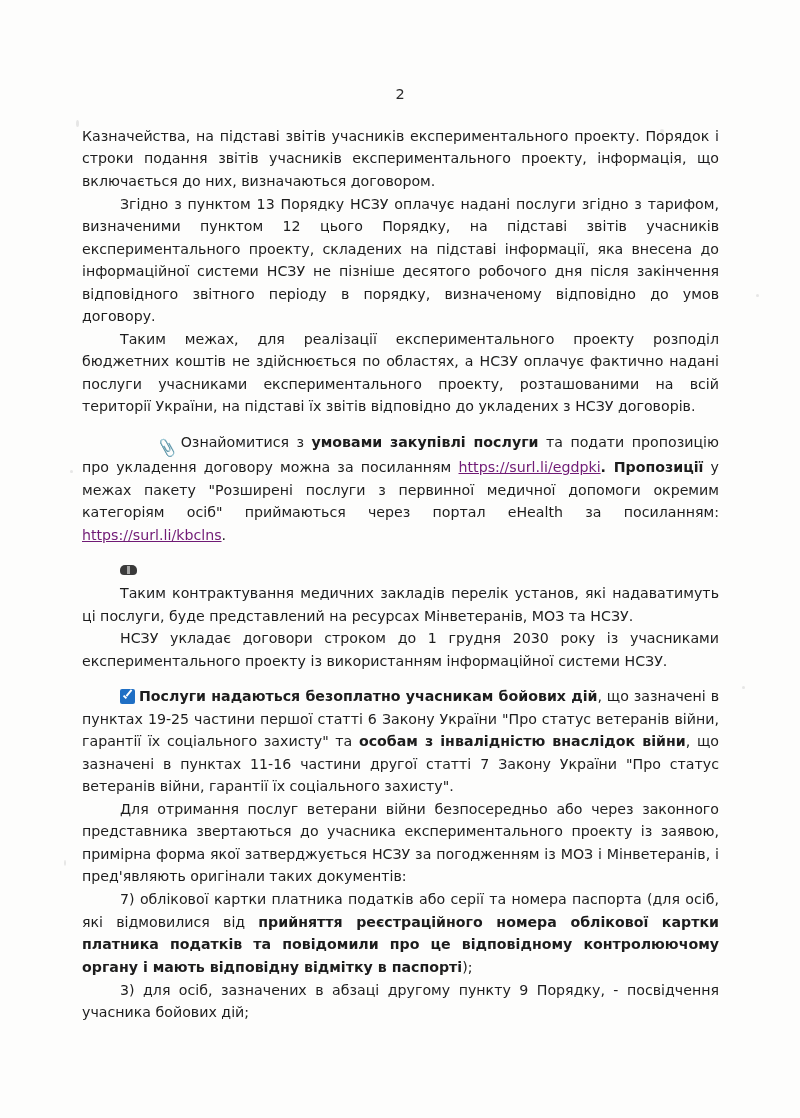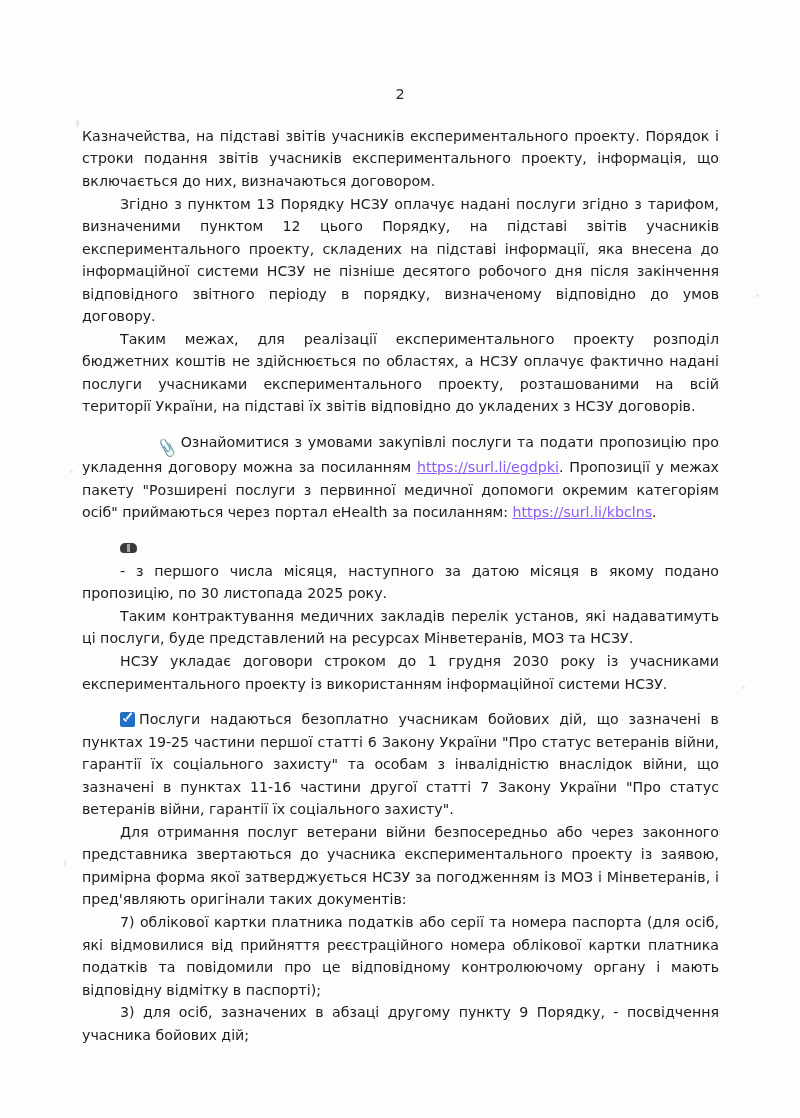--- a/index.html
+++ b/index.html
@@ -43,24 +43,24 @@
     margin: 0 0 0.5px 0;
     text-align: justify;
     text-justify: inter-word;
   }
   p.indent {
     text-indent: 38px;
   }
   p.gap-before {
     margin-top: 13px;
   }
-  .b { font-weight: normal; margin-top: 18px; }
+  .b { font-weight: bold; margin-top: 18px; }
   .u-link {
     text-decoration: underline;
-    color: #8b5cf6;
+    color: #701a75;
   }
   .icon-inline {
     display: inline-block;
     vertical-align: -2px;
     margin-right: 4px;
   }
   .clip-icon {
     font-size: 15px;
     transform: rotate(12deg);
     display: inline-block;
@@ -148,21 +148,20 @@
 
     <p class="indent gap-before">
       <span class="icon-inline clip-icon">📎</span><span>Ознайомитися з </span><span class="b">умовами закупівлі послуги</span><span> та подати пропозицію про укладення договору можна за посиланням </span><a class="u-link" href="#">https://surl.li/egdpki</a><span class="b">. Пропозиції</span><span> у межах пакету "Розширені послуги з первинної медичної допомоги окремим категоріям осіб" приймаються через портал eHealth за посиланням: </span><a class="u-link" href="#">https://surl.li/kbclns</a><span>.</span>
     </p>
 
     <p class="indent gap-before">
       <span class="icon-inline handshake-icon"></span>
     </p>
 
 
-    <p class="indent">- з першого числа місяця, наступного за датою місяця в якому подано пропозицію, по 30 листопада 2025 року.</p>
 
     <p class="indent">Таким контрактування медичних закладів перелік установ, які надаватимуть ці послуги, буде представлений на ресурсах Мінветеранів, МОЗ та НСЗУ.</p>
 
     <p class="indent">НСЗУ укладає договори строком до 1 грудня 2030 року із учасниками експериментального проекту із використанням інформаційної системи НСЗУ.</p>
 
     <p class="indent gap-before">
       <span class="icon-inline check-icon"></span><span class="b">Послуги надаються безоплатно учасникам бойових дій</span><span>, що зазначені в пунктах 19-25 частини першої статті 6 Закону України "Про статус ветеранів війни, гарантії їх соціального захисту" та </span><span class="b">особам з інвалідністю внаслідок війни</span><span>, що зазначені в пунктах 11-16 частини другої статті 7 Закону України "Про статус ветеранів війни, гарантії їх соціального захисту".</span>
     </p>
 
     <p class="indent">Для отримання послуг ветерани війни безпосередньо або через законного представника звертаються до учасника експериментального проекту із заявою, примірна форма якої затверджується НСЗУ за погодженням із МОЗ і Мінветеранів, і пред'являють оригінали таких документів:</p>

